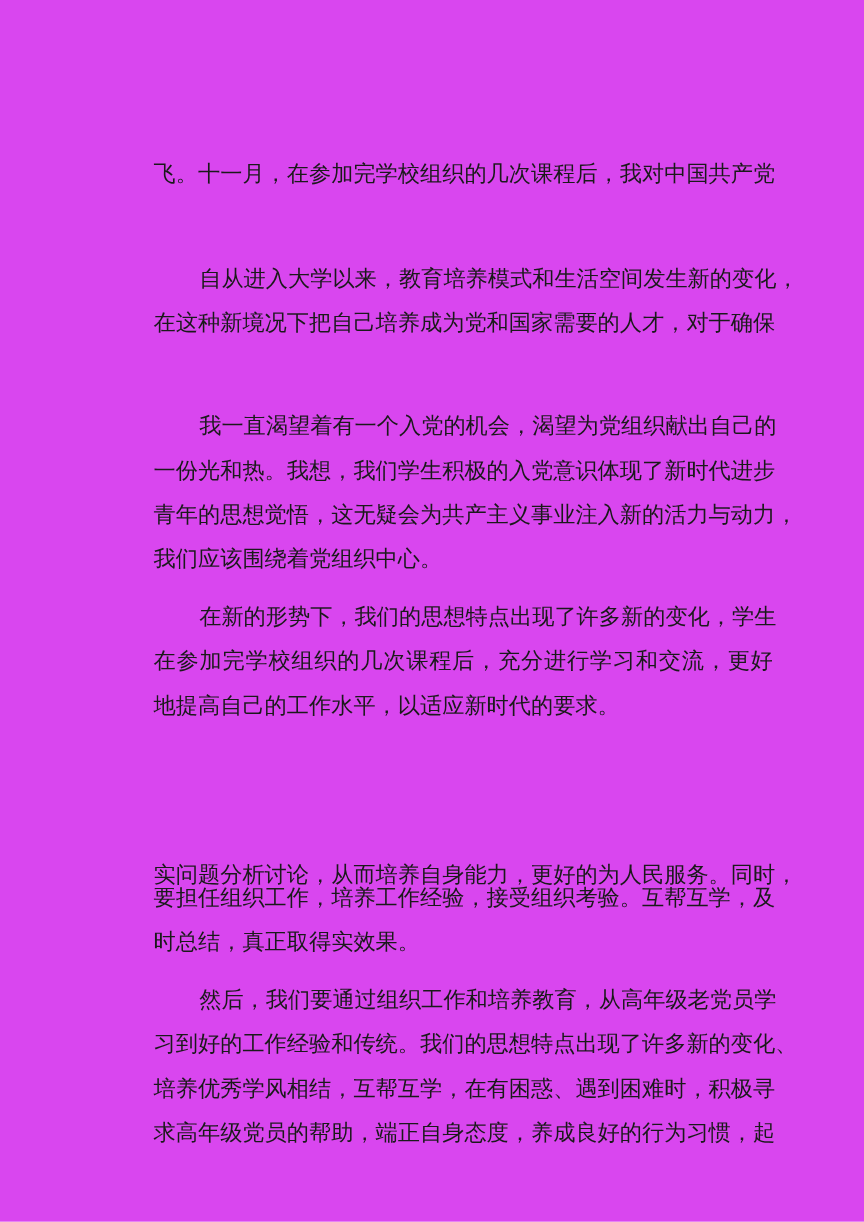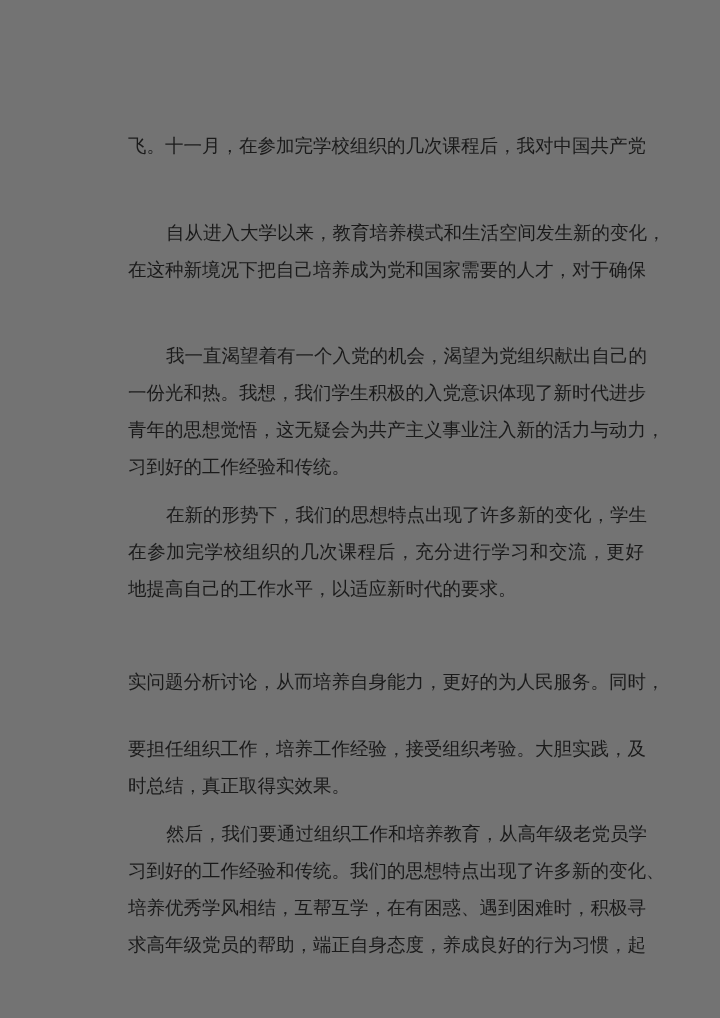--- a/index.html
+++ b/index.html
@@ -13,21 +13,21 @@
       position: relative;
       overflow: hidden;
       font-family: "DejaVu Serif", "Liberation Serif", serif;
       color: #1a1a1a;
     }
     .page {
       position: absolute;
       left: 0; top: 0;
       width: 720px;
       height: 1018px;
-      background: #737373;
+      background: #d946ef;
     }
     .line {
       position: absolute;
       left: 128px;
       width: 516px;
       height: 30px;
       font-size: 18.5px;
       line-height: 30px;
       white-space: nowrap;
       text-align: justify;
@@ -42,27 +42,27 @@
 
 <div class="page">
   <div class="line" style="top:131px">飞。十一月，在参加完学校组织的几次课程后，我对中国共产党</div>
 
   <div class="line indent" style="top:218px">自从进入大学以来，教育培养模式和生活空间发生新的变化，</div>
   <div class="line" style="top:255px">在这种新境况下把自己培养成为党和国家需要的人才，对于确保</div>
 
   <div class="line indent" style="top:341px">我一直渴望着有一个入党的机会，渴望为党组织献出自己的</div>
   <div class="line" style="top:378px">一份光和热。我想，我们学生积极的入党意识体现了新时代进步</div>
   <div class="line" style="top:415px">青年的思想觉悟，这无疑会为共产主义事业注入新的活力与动力，</div>
-  <div class="line last" style="top:452px">习到好的工作经验和传统。</div>
+  <div class="line last" style="top:452px">我们应该围绕着党组织中心。</div>
 
   <div class="line indent" style="top:500px">在新的形势下，我们的思想特点出现了许多新的变化，学生</div>
   <div class="line" style="top:537px">在参加完学校组织的几次课程后，充分进行学习和交流，更好</div>
   <div class="line last" style="top:574px">地提高自己的工作水平，以适应新时代的要求。</div>
 
-  <div class="line" style="top:667px">实问题分析讨论，从而培养自身能力，更好的为人民服务。同时，</div>
-  <div class="line" style="top:734px">要担任组织工作，培养工作经验，接受组织考验。大胆实践，及</div>
+  <div class="line" style="top:715px">实问题分析讨论，从而培养自身能力，更好的为人民服务。同时，</div>
+  <div class="line" style="top:734px">要担任组织工作，培养工作经验，接受组织考验。互帮互学，及</div>
   <div class="line last" style="top:771px">时总结，真正取得实效果。</div>
 
   <div class="line indent" style="top:819px">然后，我们要通过组织工作和培养教育，从高年级老党员学</div>
   <div class="line" style="top:856px">习到好的工作经验和传统。我们的思想特点出现了许多新的变化、</div>
   <div class="line" style="top:893px">培养优秀学风相结，互帮互学，在有困惑、遇到困难时，积极寻</div>
   <div class="line" style="top:930px">求高年级党员的帮助，端正自身态度，养成良好的行为习惯，起</div>
 </div>
 
 </body></html>

